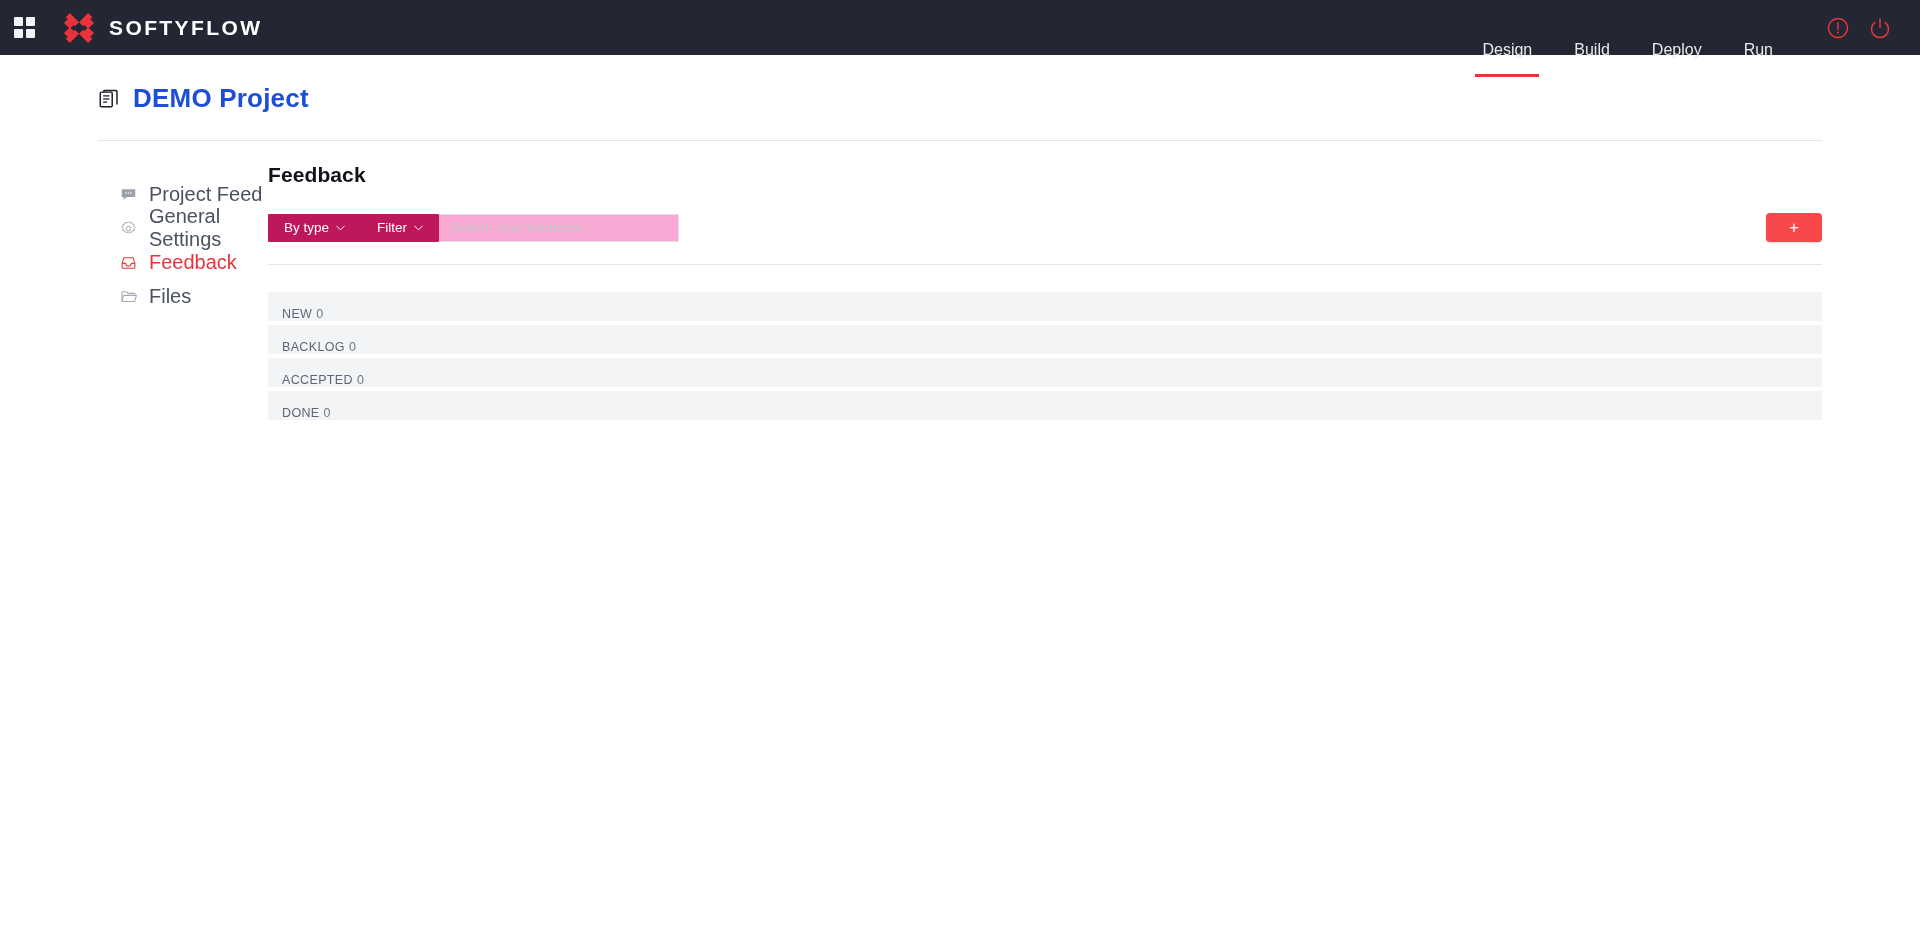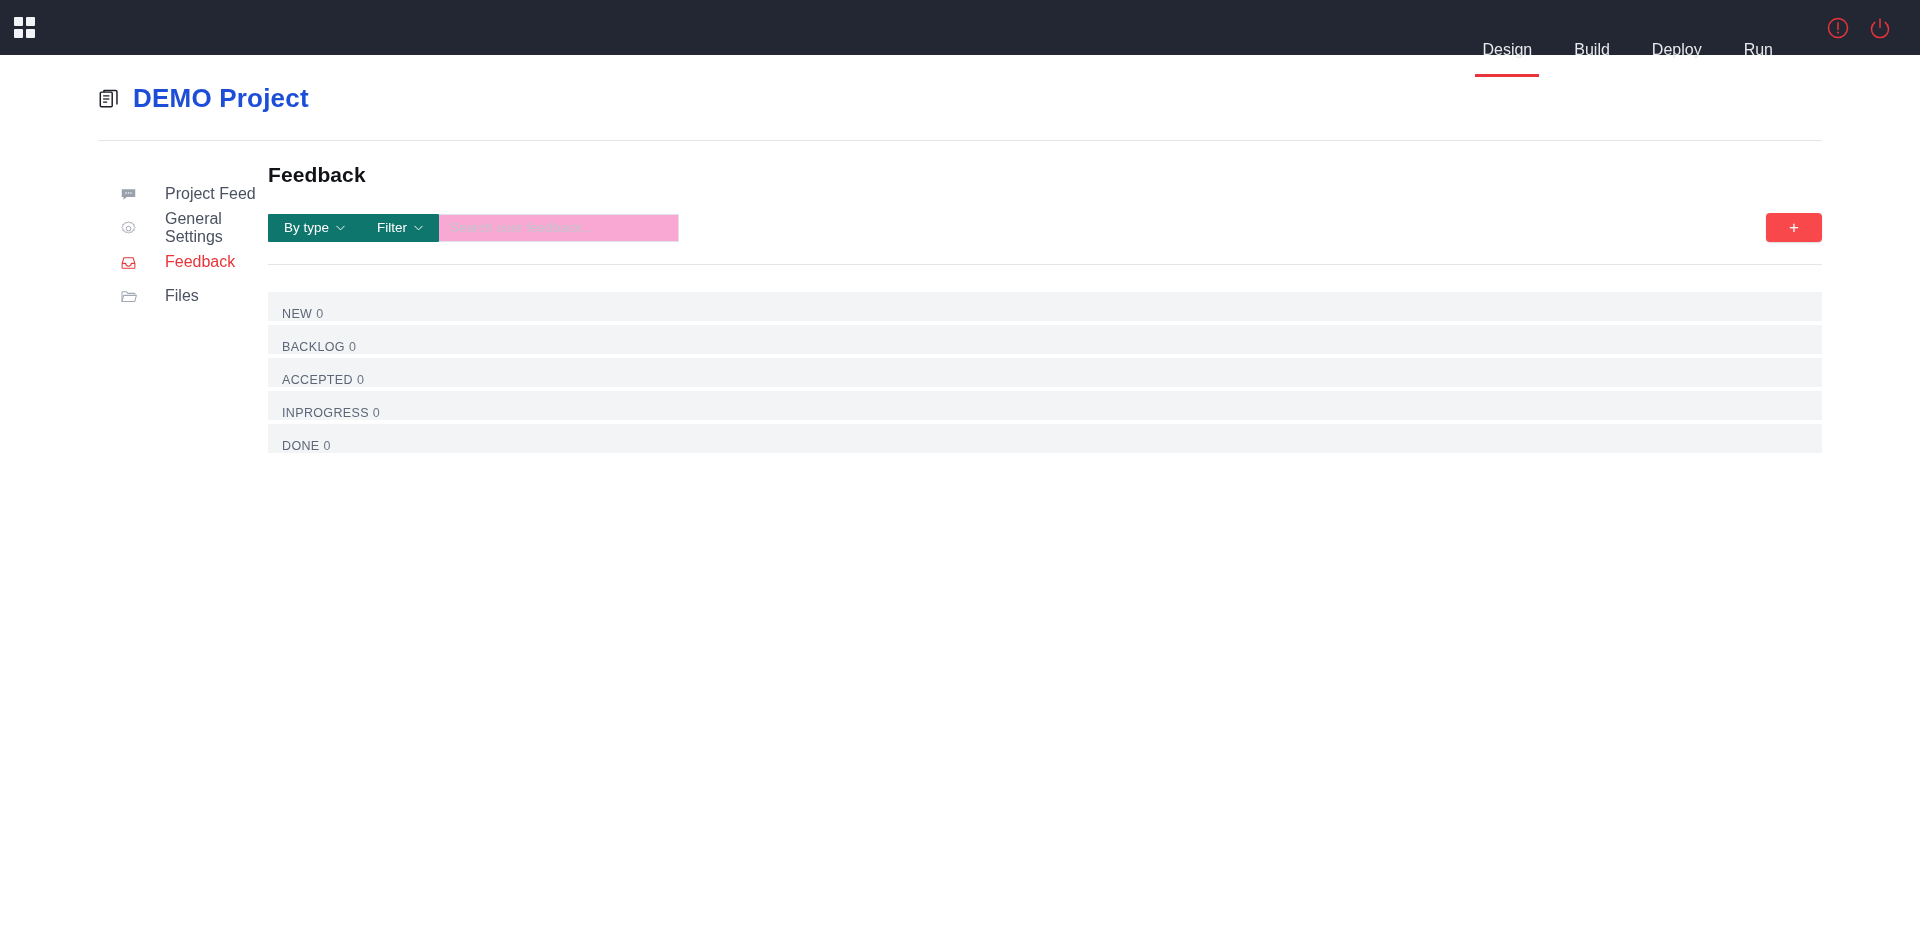--- a/index.html
+++ b/index.html
@@ -113,24 +113,24 @@
 
   .sidebar {
     width: 268px;
     flex: 0 0 268px;
     padding-left: 120px;
     padding-top: 14px;
   }
   .side-item {
     display: flex;
     align-items: center;
-    gap: 28px;
+    gap: 12px;
     height: 34px;
     color: #4a5160;
-    font-size: 16px;
+    font-size: 20px;
     cursor: pointer;
   }
   .side-item.active { color: #e8343a; }
   .side-ico { width: 17px; height: 17px; flex: 0 0 auto; display: block; }
 
   .main {
     flex: 1 1 auto;
     padding-right: 98px;
   }
 
@@ -144,21 +144,21 @@
 
   .toolbar {
     display: flex;
     align-items: center;
     padding-bottom: 22px;
     border-bottom: 1px solid #e3e5e9;
   }
   .filter-group {
     display: flex;
     align-items: center;
-    background: #0f766e;
+    background: #be185d;
     height: 28px;
     border-radius: 1px;
     overflow: hidden;
   }
   .filter-btn {
     display: flex;
     align-items: center;
     gap: 7px;
     color: #ffffff;
     font-size: 13.5px;
@@ -229,20 +229,35 @@
 
 <div class="topbar">
 
   <div class="grid-icon">
     <i></i>
     <i></i>
     <i></i>
     <i></i>
   </div>
 
+  <div class="brand">
+    <svg class="brand-mark" viewBox="0 0 48 48">
+      <g fill="#e8343a">
+        <path d="M8 11 L13 6 L24 17 L19 22 Z"></path>
+        <path d="M40 11 L35 6 L24 17 L29 22 Z"></path>
+        <path d="M8 37 L13 42 L24 31 L19 26 Z"></path>
+        <path d="M40 37 L35 42 L24 31 L29 26 Z"></path>
+        <path d="M6 18 L11 13 L18 20 L13 25 Z"></path>
+        <path d="M42 18 L37 13 L30 20 L35 25 Z"></path>
+        <path d="M6 30 L11 35 L18 28 L13 23 Z"></path>
+        <path d="M42 30 L37 35 L30 28 L35 23 Z"></path>
+      </g>
+    </svg>
+    <span class="brand-text">SOFTYFLOW</span>
+  </div>
 
   <div class="nav">
     <div class="nav-item active">Design</div>
     <div class="nav-item">Build</div>
     <div class="nav-item">Deploy</div>
     <div class="nav-item">Run</div>
   </div>
 
   <div class="topbar-actions">
     <svg class="icon-btn" viewBox="0 0 24 24">
@@ -349,25 +364,20 @@
           <span>BACKLOG</span><span class="col-count">0</span>
         </div>
       </div>
 
       <div class="column">
         <div class="col-head">
           <span>ACCEPTED</span><span class="col-count">0</span>
         </div>
       </div>
 
-      <div class="column">
-        <div class="col-head">
-          <span>INPROGRESS</span><span class="col-count">0</span>
-        </div>
-      </div>
 
       <div class="column">
         <div class="col-head">
           <span>DONE</span><span class="col-count">0</span>
         </div>
       </div>
 
 
     </div>
   </div>

